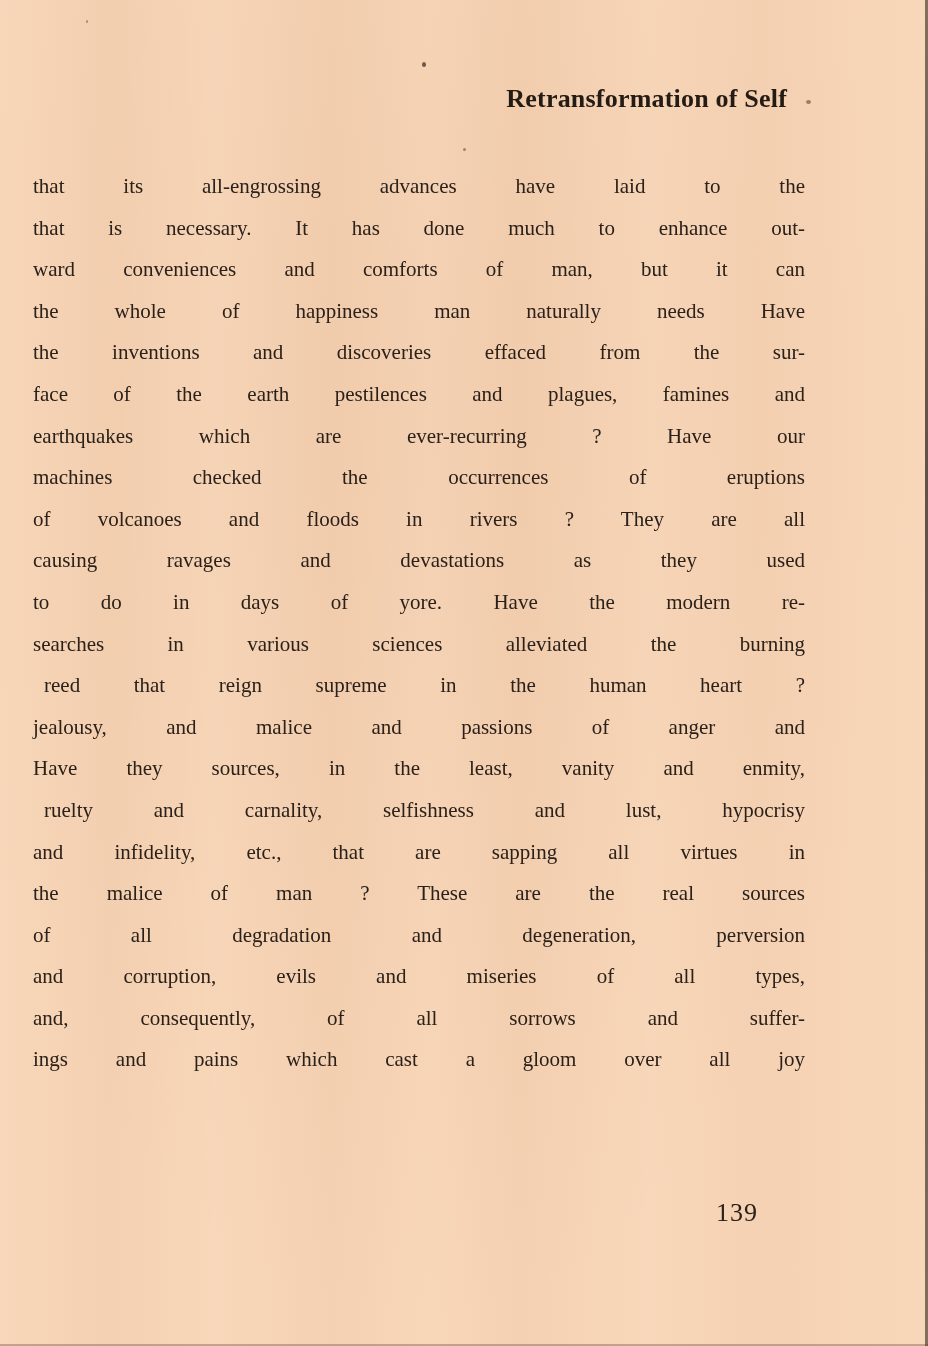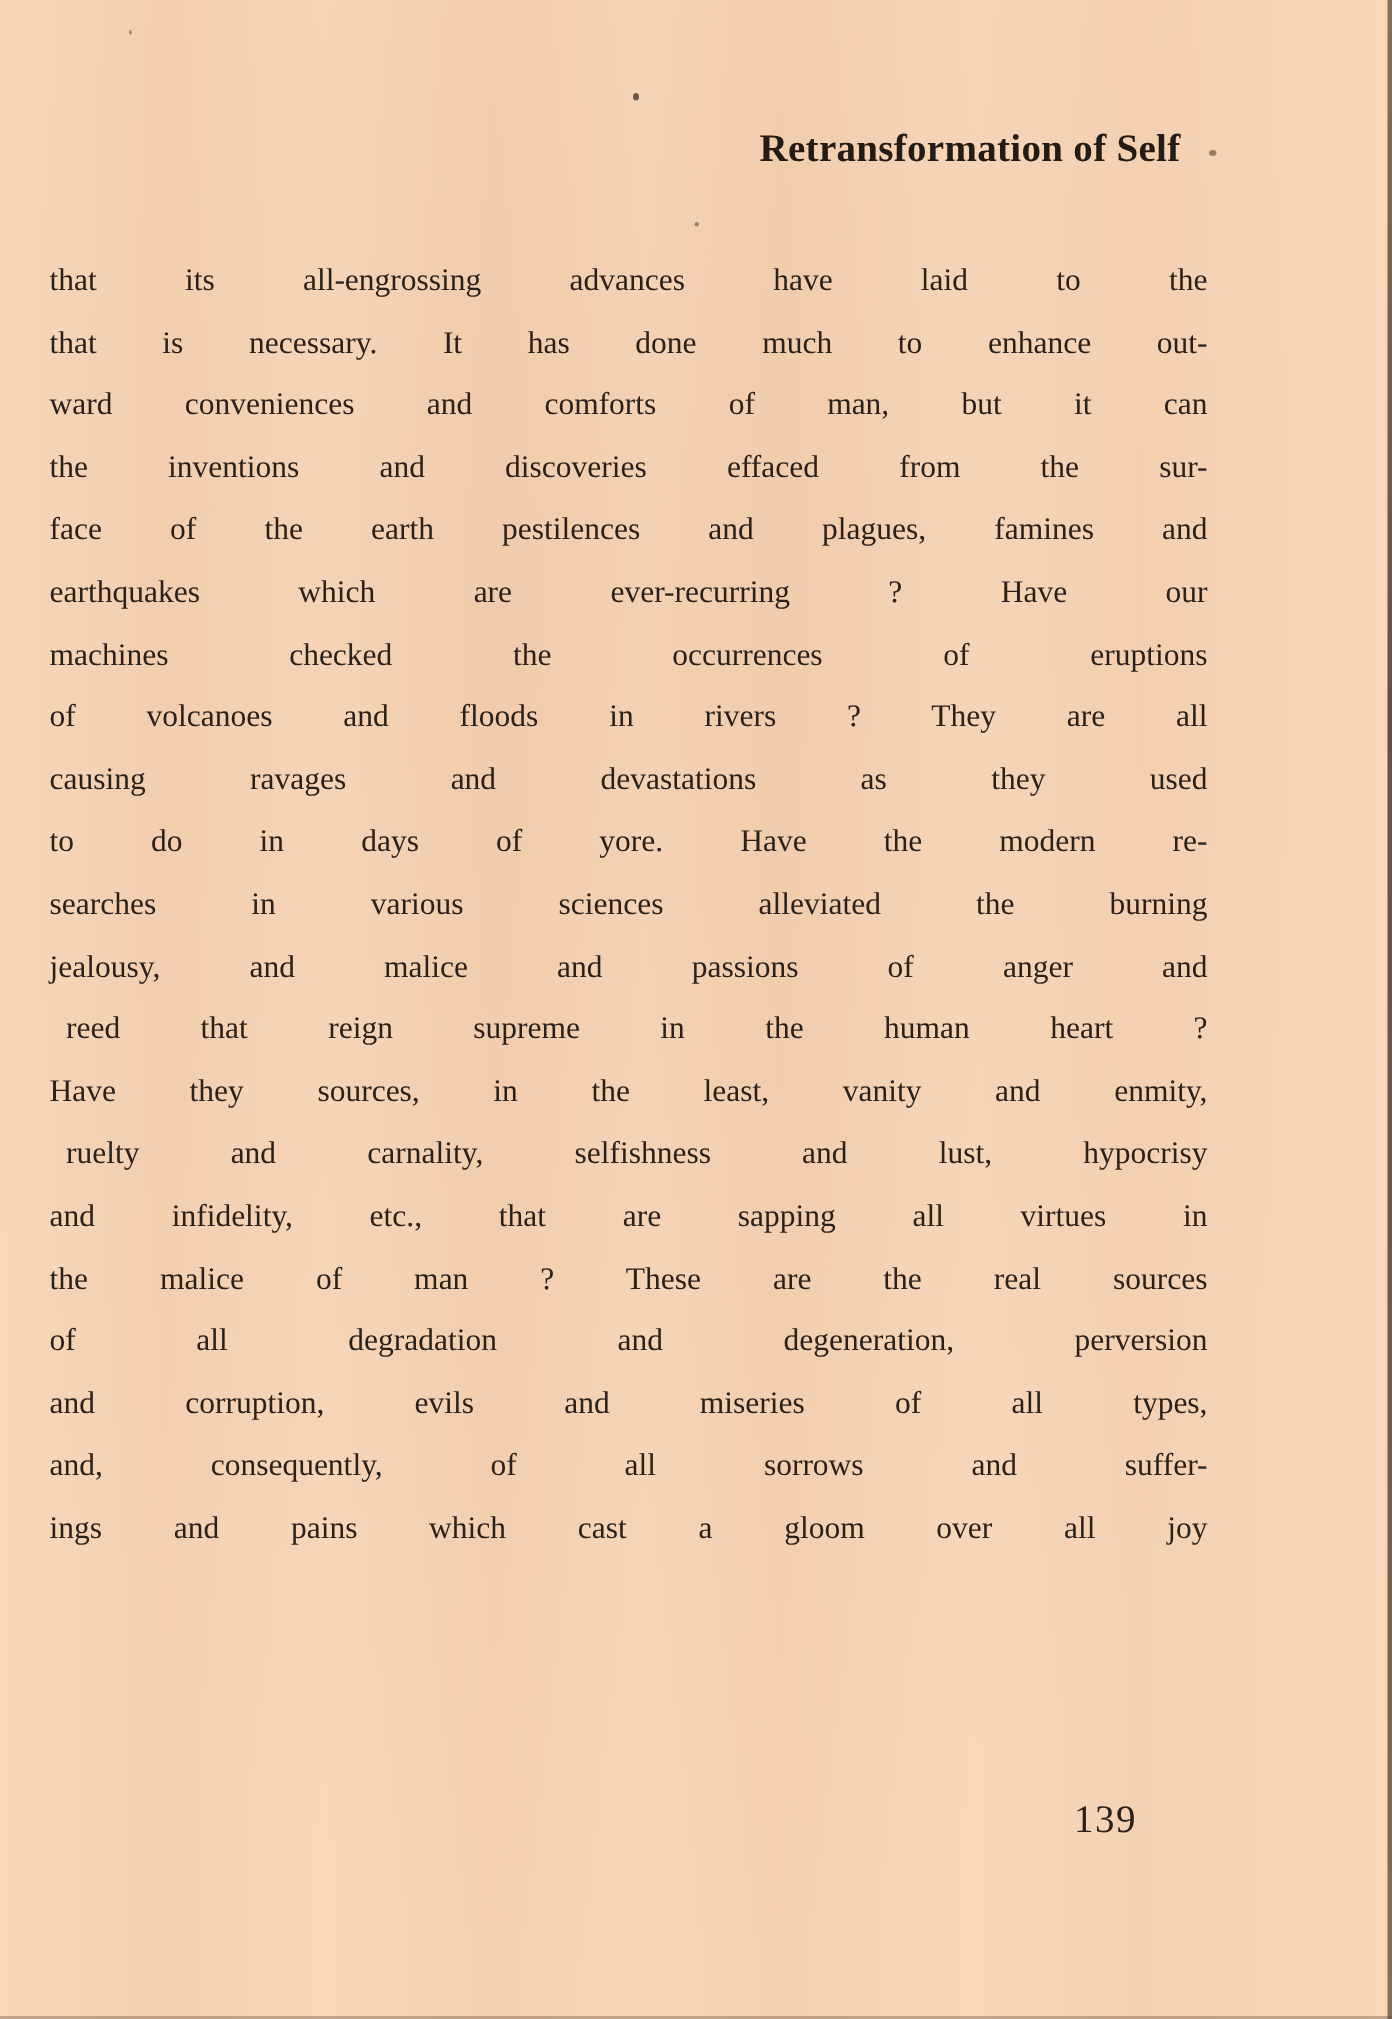--- a/index.html
+++ b/index.html
@@ -83,30 +83,31 @@
 </head>
 <body>
 
 <div class="page" style="background-color: rgb(248, 213, 182); color: rgb(43, 33, 26);">
   <div class="running-head">Retransformation of Self</div>
 
   <div class="textblock">
     <div class="line">that its all-engrossing advances have laid to the</div>
     <div class="line">that is necessary. It has done much to enhance out-</div>
     <div class="line">ward conveniences and comforts of man, but it can</div>
+    <div class="line">the whole of happiness man naturally needs Have</div>
     <div class="line">the inventions and discoveries effaced from the sur-</div>
     <div class="line">face of the earth pestilences and plagues, famines and</div>
     <div class="line">earthquakes which are ever-recurring ? Have our</div>
     <div class="line">machines checked the occurrences of eruptions</div>
     <div class="line">of volcanoes and floods in rivers ? They are all</div>
     <div class="line">causing ravages and devastations as they used</div>
     <div class="line">to do in days of yore. Have the modern re-</div>
     <div class="line">searches in various sciences alleviated the burning</div>
+    <div class="line indent">reed that reign supreme in the human heart ?</div>
     <div class="line">jealousy, and malice and passions of anger and</div>
-    <div class="line indent">reed that reign supreme in the human heart ?</div>
     <div class="line">Have they sources, in the least, vanity and enmity,</div>
     <div class="line indent">ruelty and carnality, selfishness and lust, hypocrisy</div>
     <div class="line">and infidelity, etc., that are sapping all virtues in</div>
     <div class="line">the malice of man ? These are the real sources</div>
     <div class="line">of all degradation and degeneration, perversion</div>
     <div class="line">and corruption, evils and miseries of all types,</div>
     <div class="line">and, consequently, of all sorrows and suffer-</div>
     <div class="line">ings and pains which cast a gloom over all joy</div>
   </div>
 

